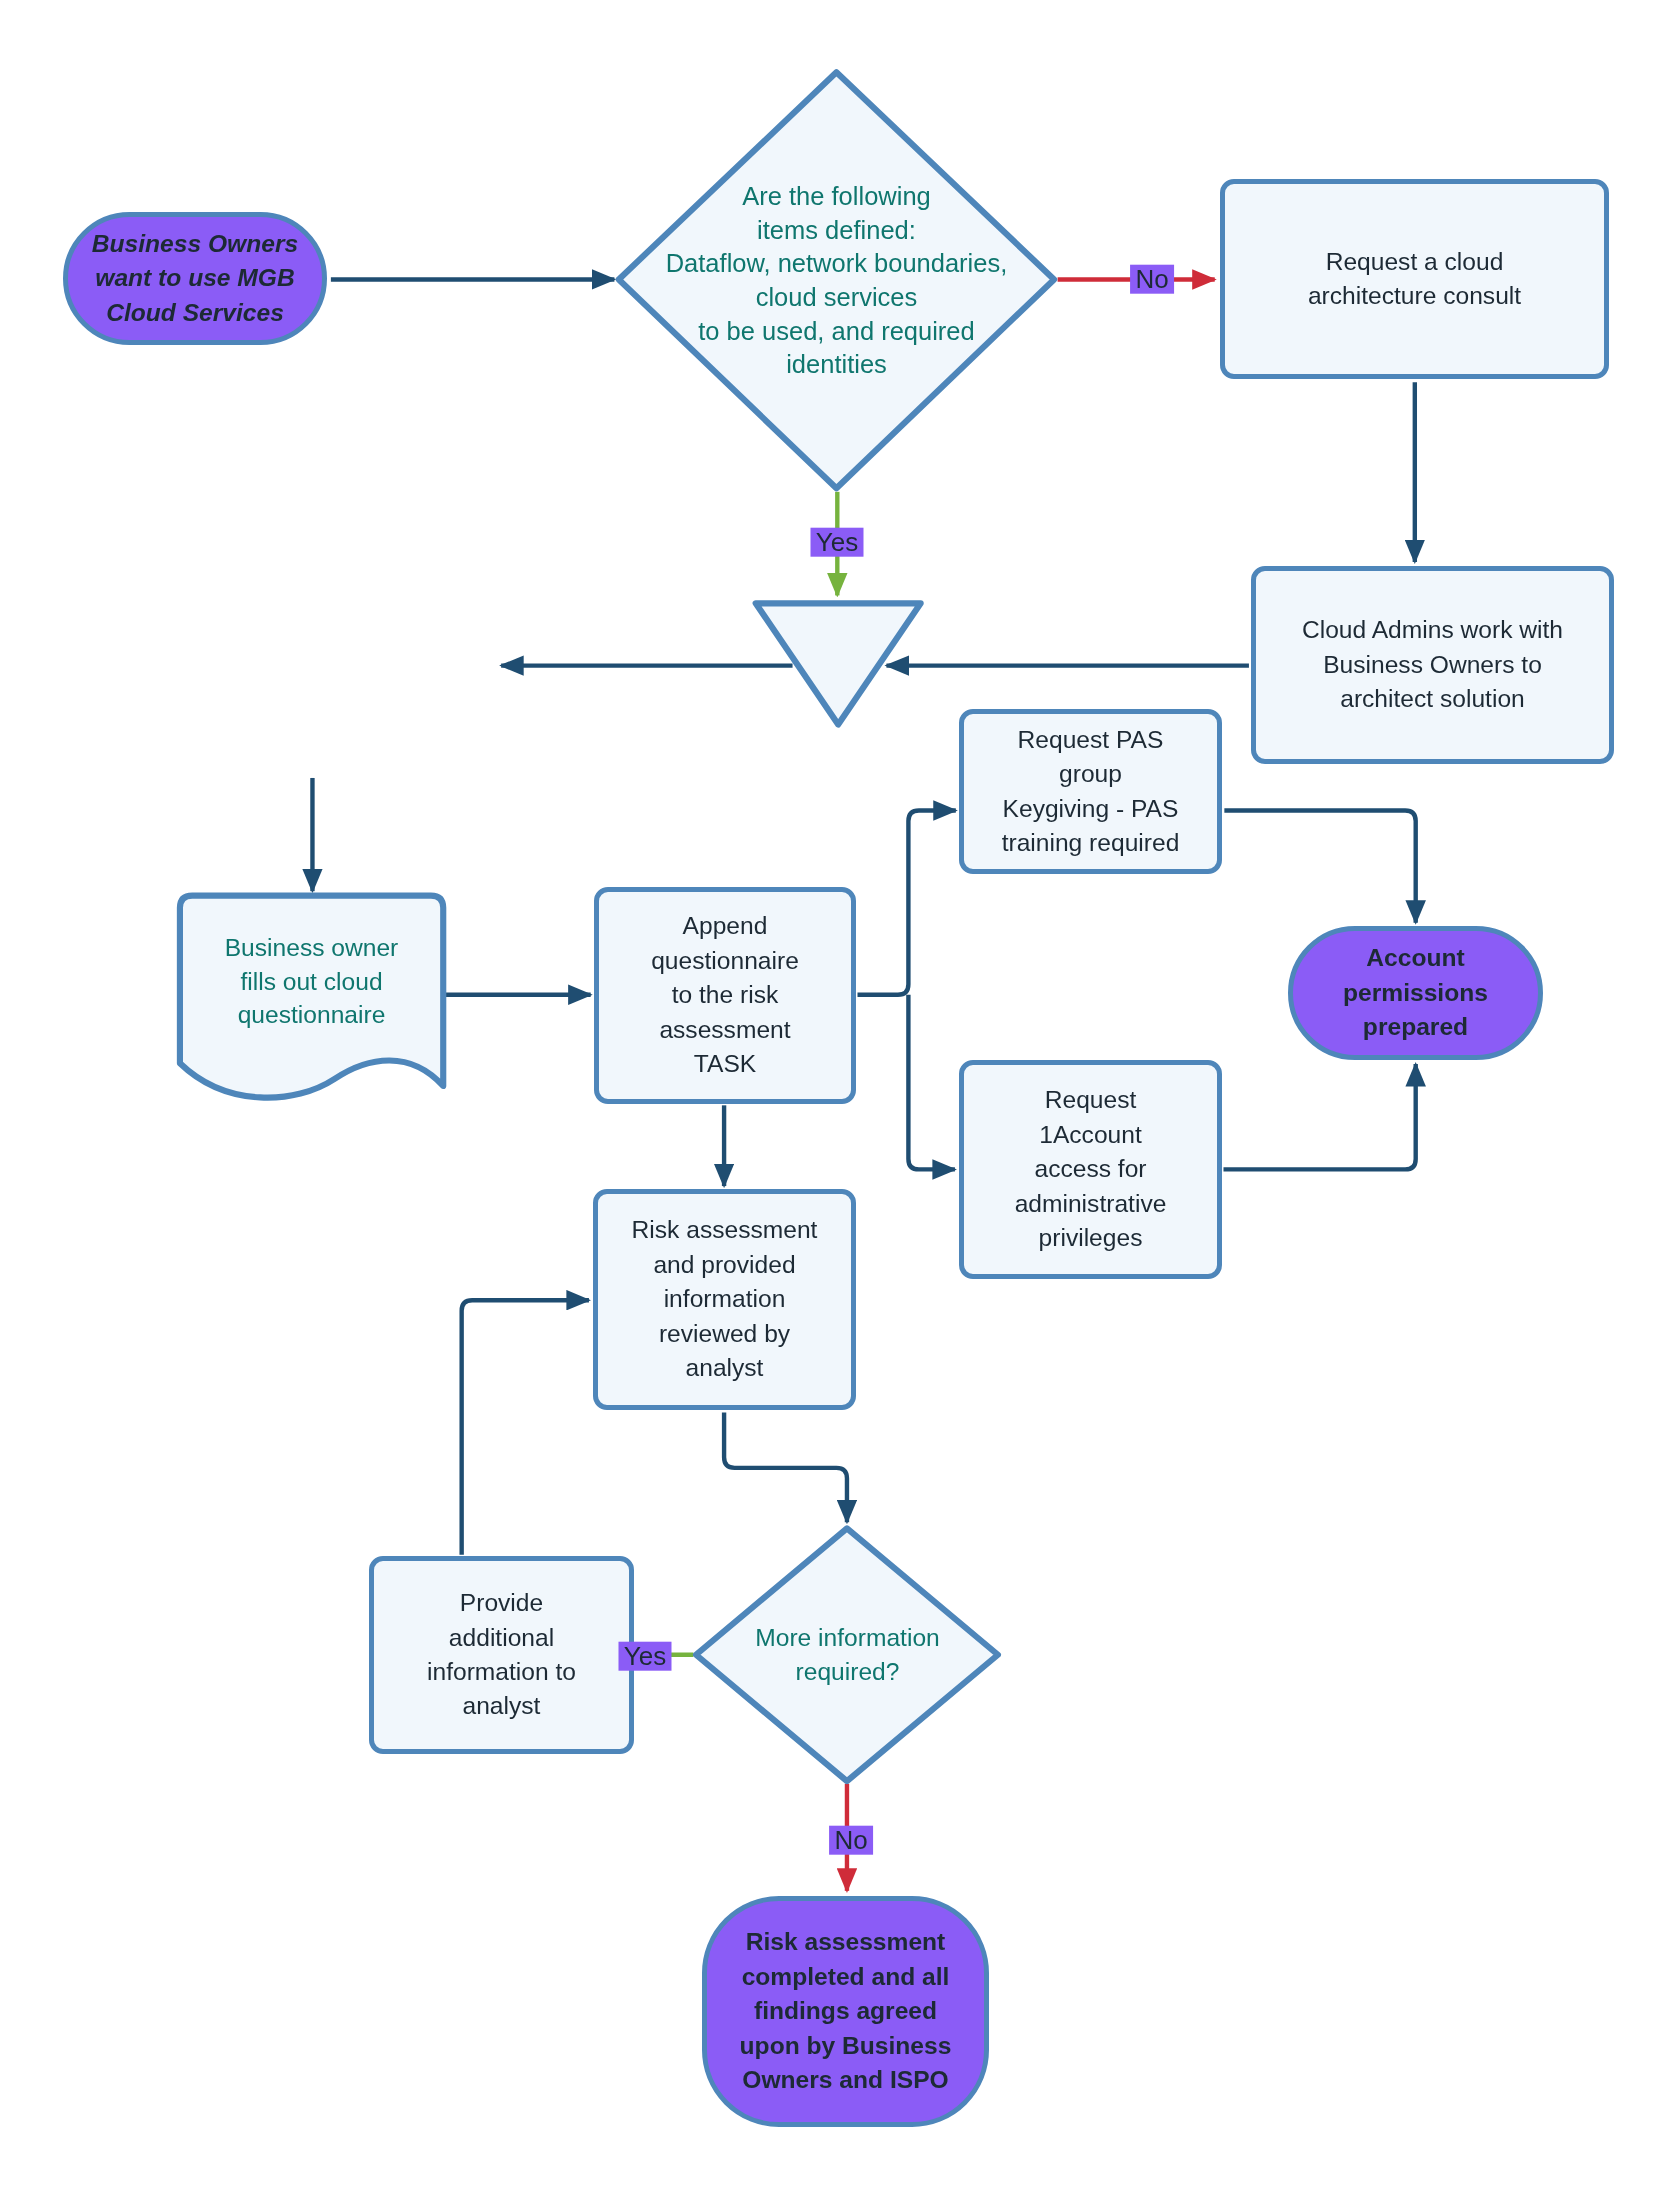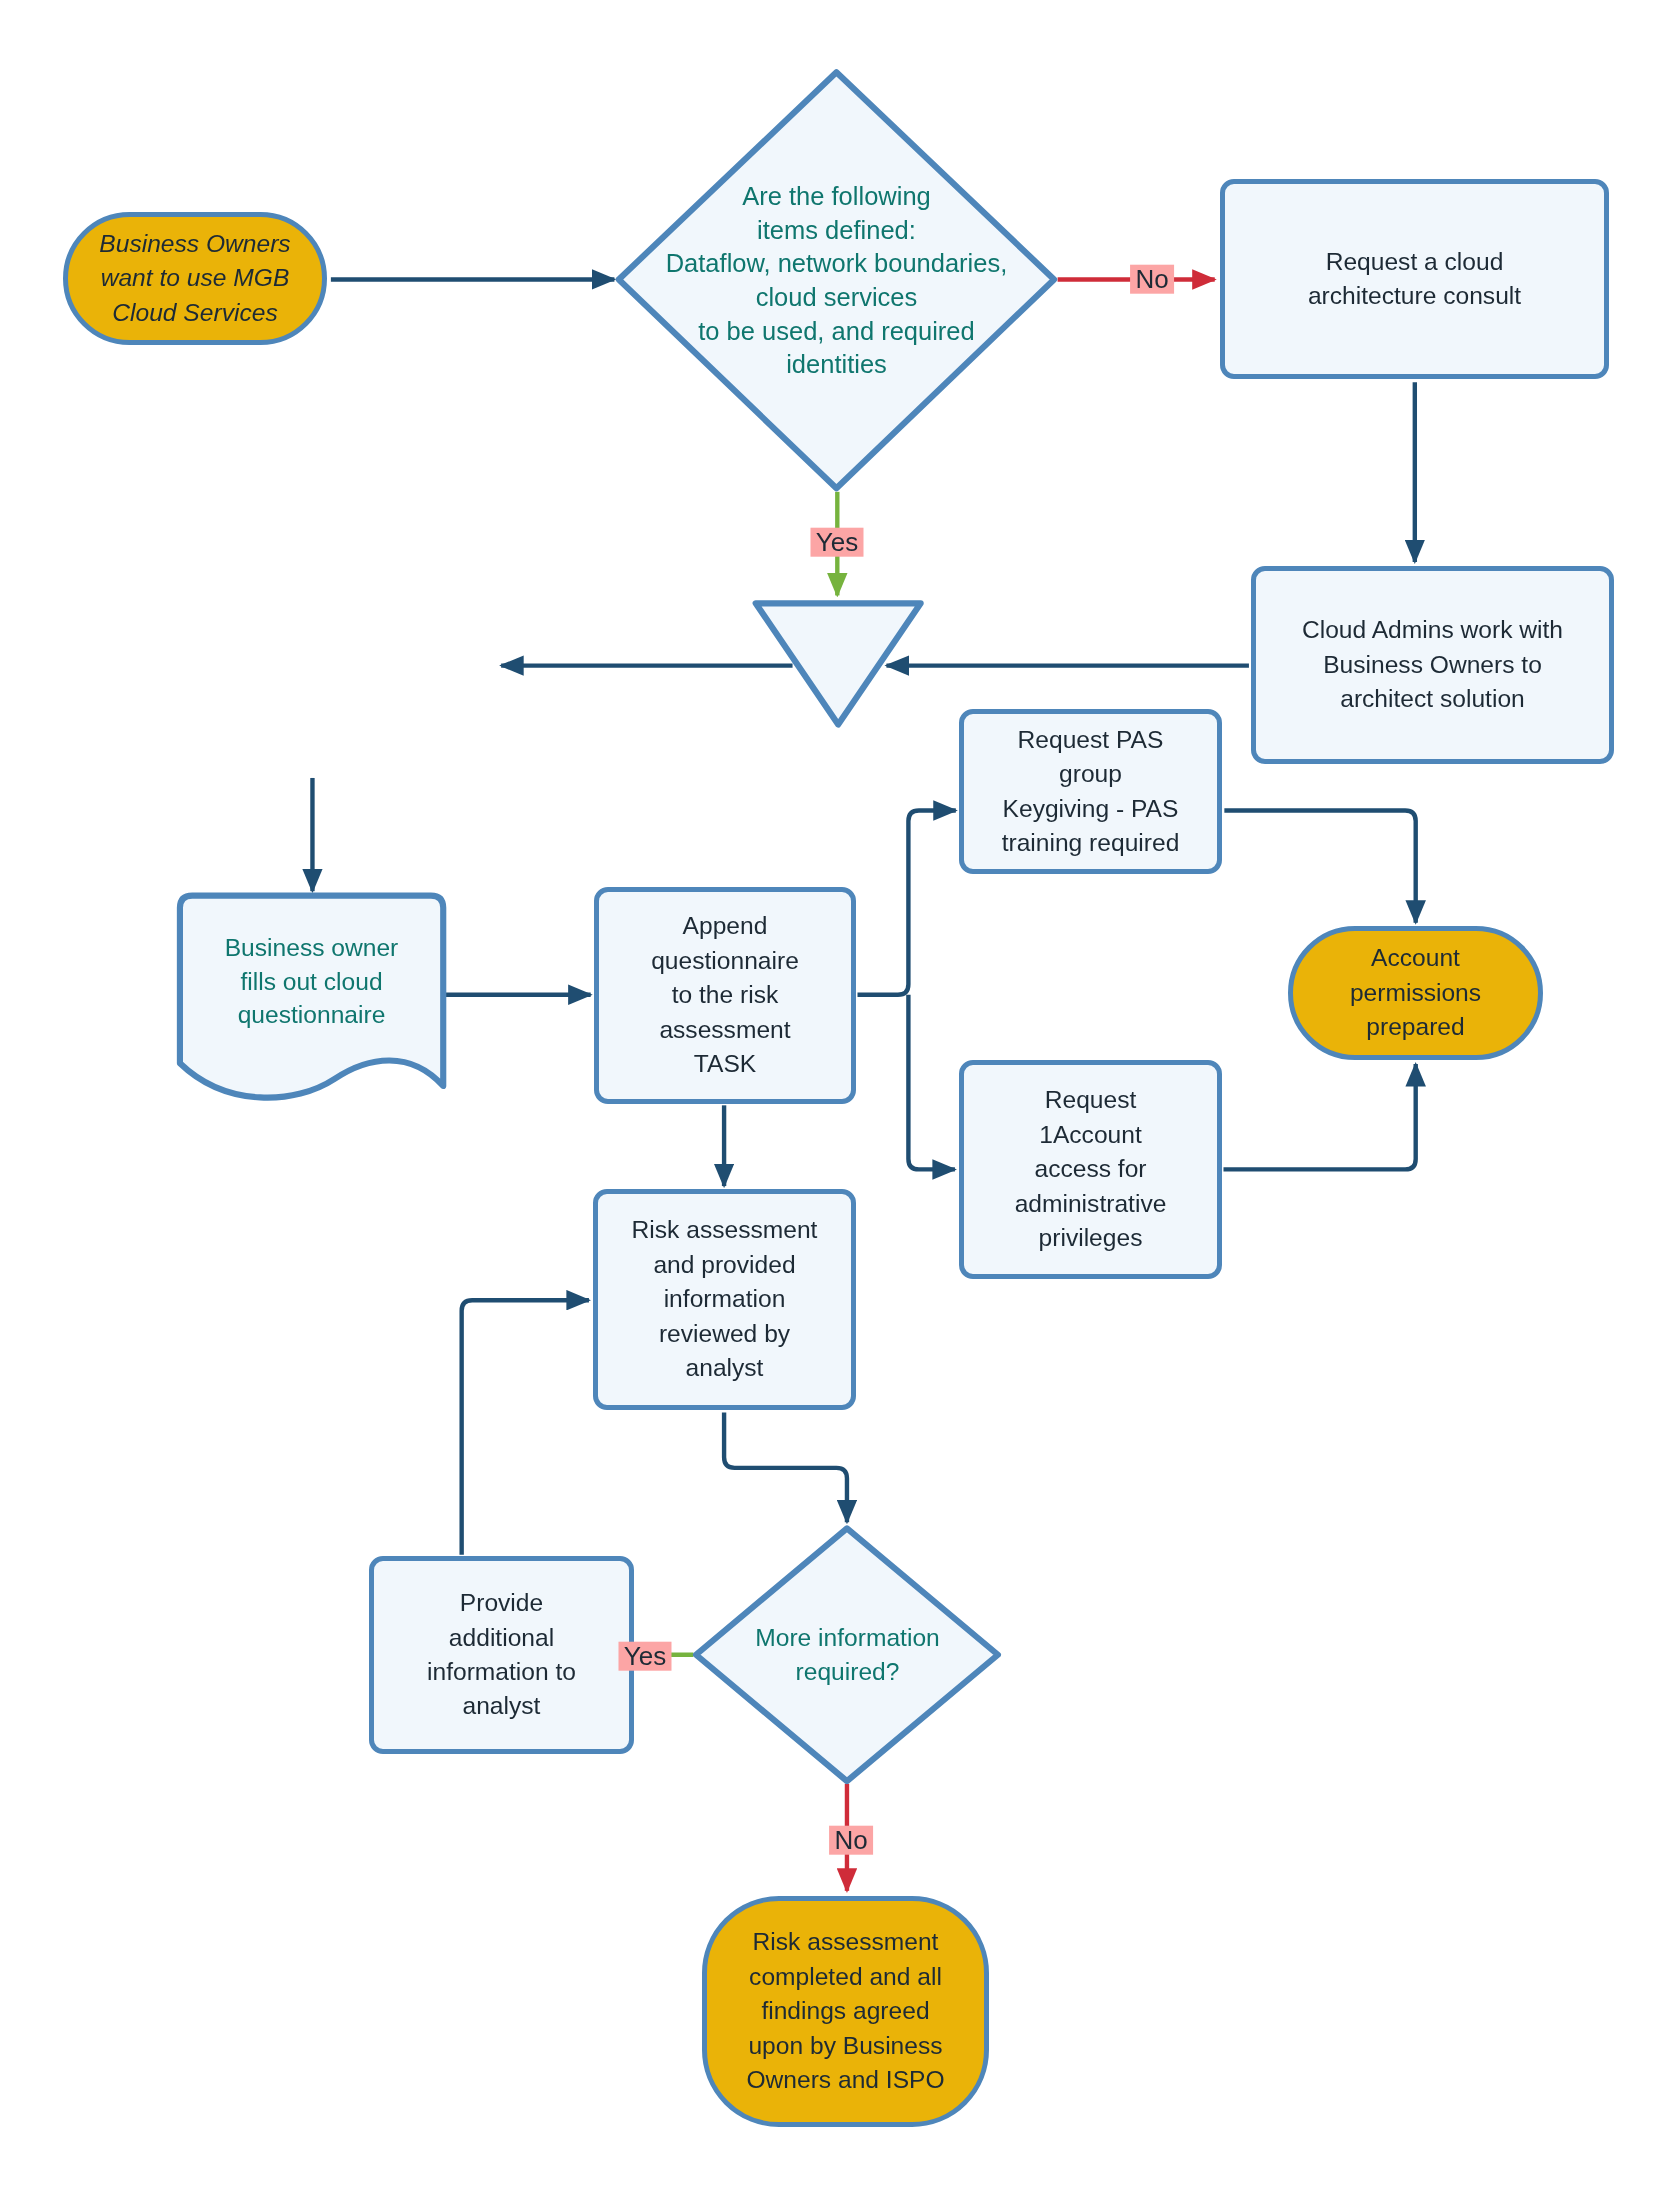--- a/index.html
+++ b/index.html
@@ -13,30 +13,30 @@
   .e-red{stroke:#cf2c39;}
   .e-green{stroke:#76b33e;}
   .shape{fill:#f1f7fc;stroke:#4e86ba;stroke-width:7px;stroke-linejoin:round;}
   .node{
     position:absolute;box-sizing:border-box;
     display:flex;align-items:center;justify-content:center;
     text-align:center;white-space:pre-line;
     font-size:24.6px;line-height:1.4;color:#1d2a35;
   }
   .box{background:#f1f7fc;border:5.3px solid #4e86ba;border-radius:14px;}
-  .stadium{background:#eab308;border:5.3px solid #4e86ba;}
+  .stadium{background:#8b5cf6;border:5.3px solid #4e86ba;font-weight:bold;}
   .shape-text{
     position:absolute;display:flex;align-items:center;justify-content:center;
     text-align:center;white-space:pre-line;font-size:24.6px;line-height:1.38;color:#0f766e;
   }
   .diamond-big{font-size:25.5px;line-height:1.32;}
   .italic{font-style:italic;}
   .edge-label{
     position:absolute;transform:translate(-50%,-50%);
-    background:#fca5a5;padding:0 5.3px;font-size:26px;color:#1d2a35;line-height:1.1;
+    background:#8b5cf6;padding:0 5.3px;font-size:26px;color:#1d2a35;line-height:1.1;
   }
 </style>
 </head>
 <body>
 
 <div class="canvas">
 
   <svg class="layer" viewBox="0 0 1913 2499">
     <defs>
       <marker id="arr-navy" viewBox="0 0 12 10" refX="11" refY="5" markerWidth="5.6" markerHeight="4.7" markerUnits="strokeWidth" orient="auto">

